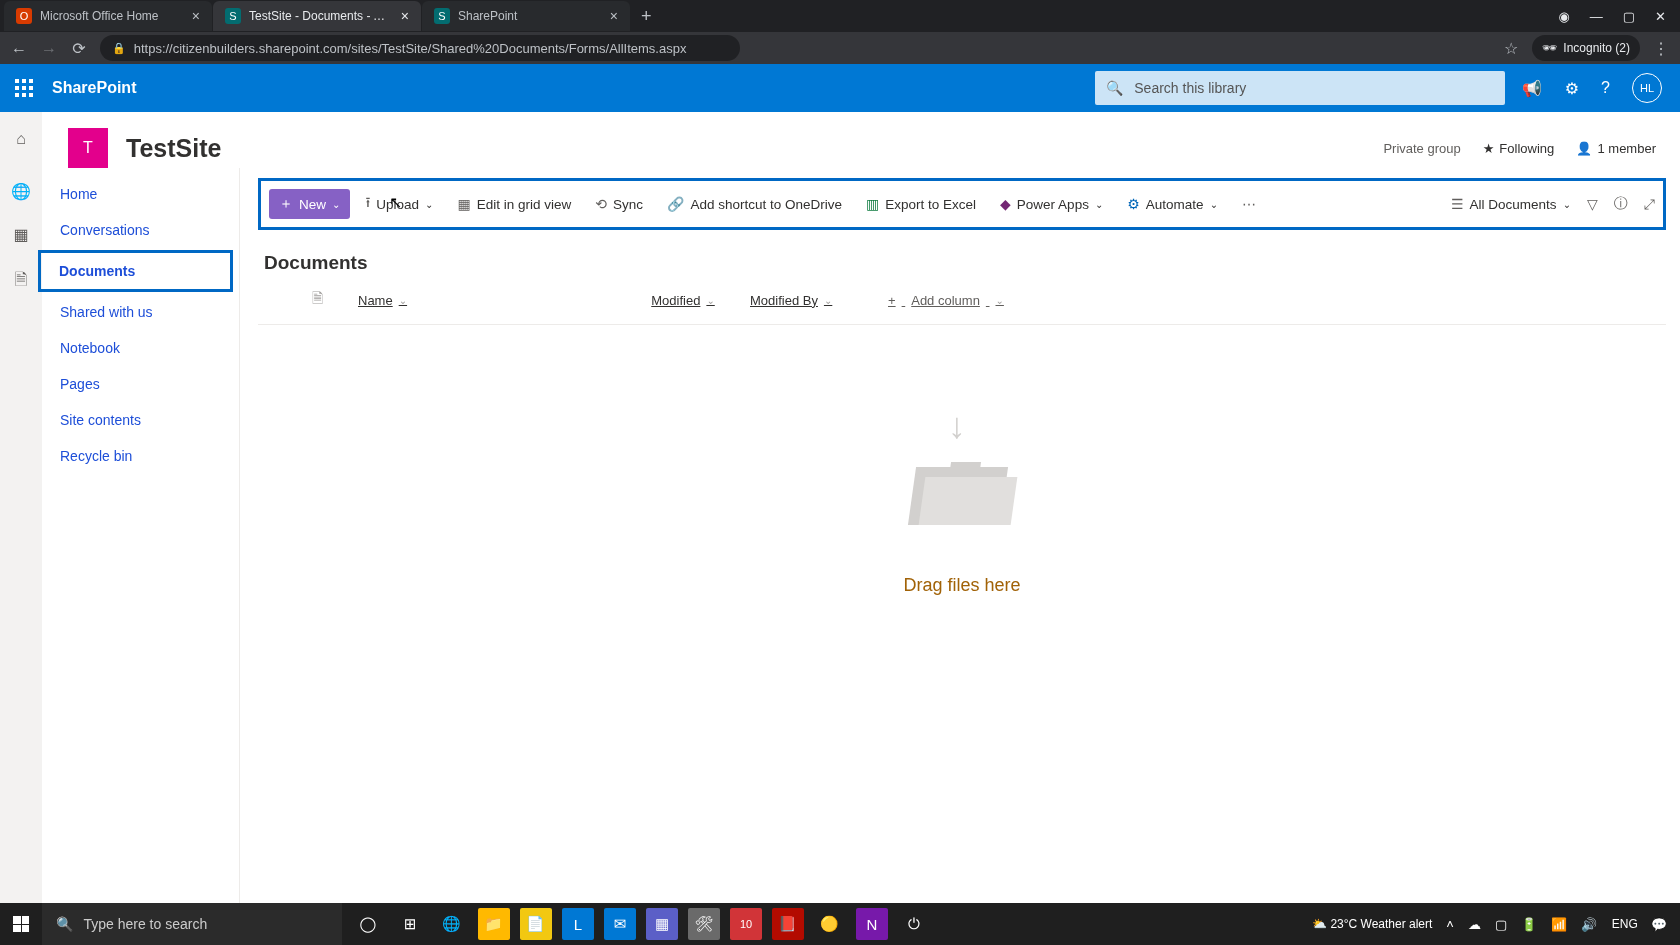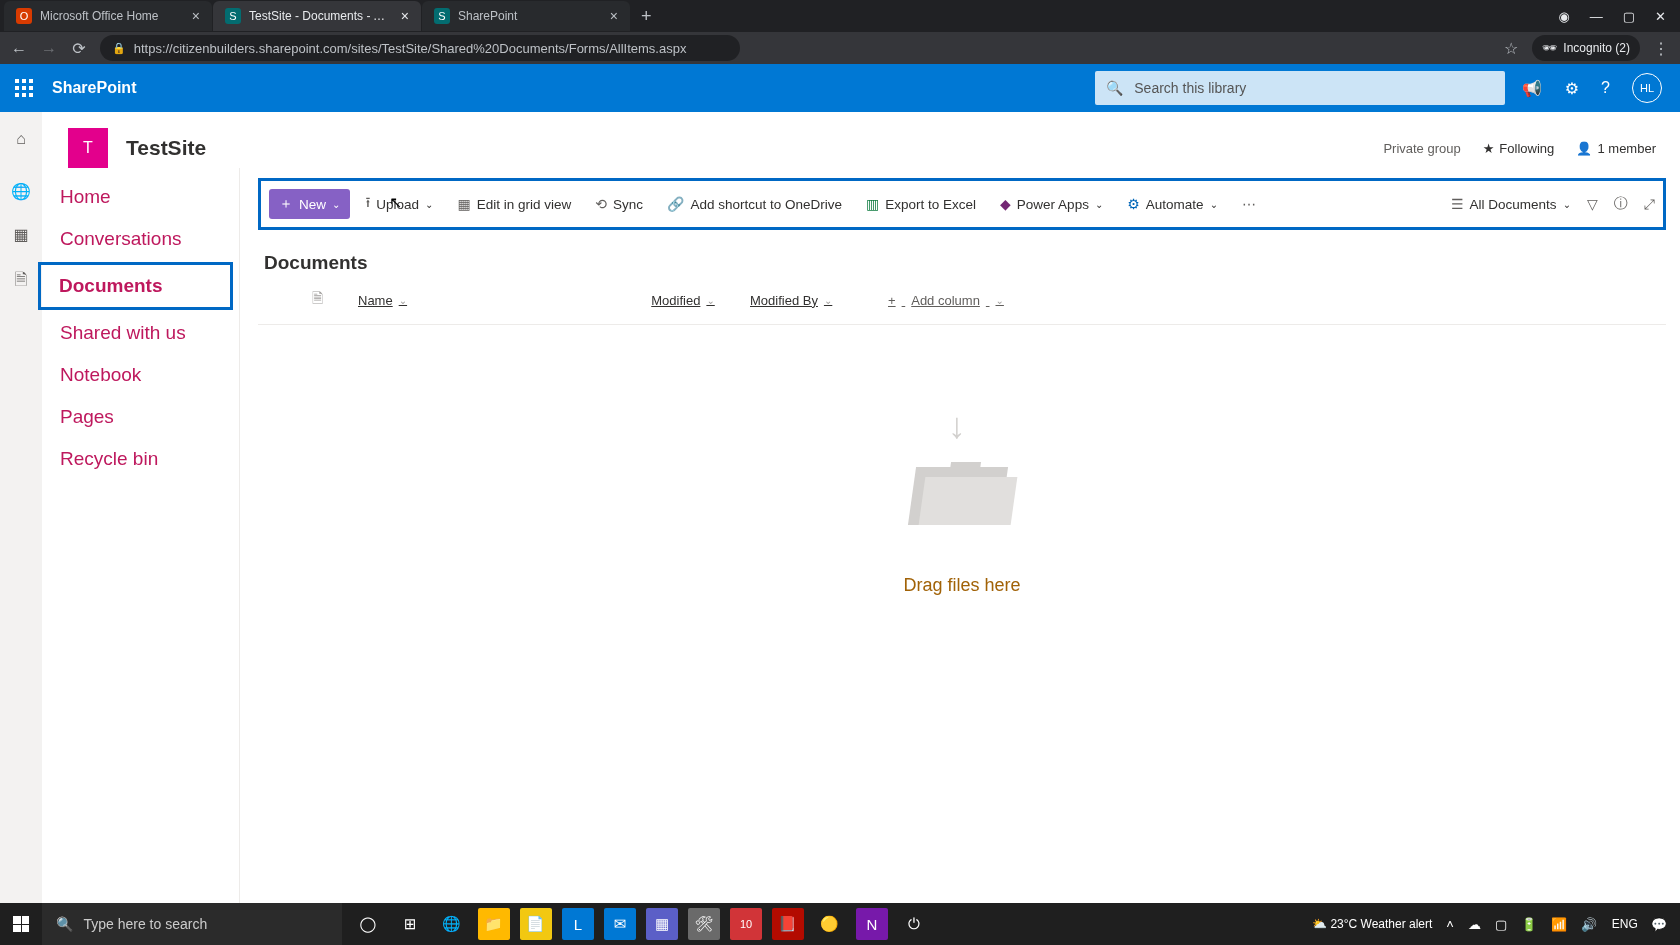--- a/index.html
+++ b/index.html
@@ -37,26 +37,26 @@
 
 
 .sp-body { display: flex; height: calc(100% - 112px - 42px); }
 .rail { width: 42px; background: #f3f2f1; display: flex; flex-direction: column; align-items: center; padding-top: 14px; gap: 24px; color: #605e5c; font-size: 16px; }
 .rail-item { cursor: pointer; }
 
 .left-col { width: 198px; border-right: 1px solid #edebe9; display: flex; flex-direction: column; }
 .main-col { flex: 1; padding: 0 14px 0 18px; display:flex; flex-direction:column;}
 .header-row { display:flex; align-items:center; padding-top:16px; gap:18px;}
 .site-logo { width: 40px; height: 40px; background: #e3008c; color: #fff; display:flex;align-items:center;justify-content:center;font-size:16px;font-weight:400;}
-.site-name { font-size: 21px; font-weight: 600; color:#323130;}
+.site-name { font-size: 25px; font-weight: 600; color:#323130;}
 .hdr-right { margin-left:auto; display:flex; gap:22px; align-items:center; font-size:13px; color:#605e5c;}
 .hdr-right .follow { color:#323130; display:flex; gap:5px; align-items:center;}
 
 .nav-list { padding: 8px 0; }
-.nav-item { padding: 10px 18px; font-size: 19px; color: #be185d; cursor: pointer; }
+.nav-item { padding: 10px 18px; font-size: 14px; color: #1d4ed8; cursor: pointer; }
 .nav-item.selected { border: 3px solid #0068c4; margin: 2px 6px 2px -4px; font-weight: 600; display:flex; align-items:center; padding-left:18px; }
 .nav-item.edit { color:#605e5c; font-size:13px; }
 .nav-footer { margin-top:auto; padding: 10px 18px; font-size:13px; color:#605e5c; border-top:1px solid #edebe9; }
 
 
 .cmd-outer { border: 3px solid #0068c4; margin-top: 10px; padding: 6px 8px; display:flex; align-items:center; gap:6px;}
 .cmd-btn { display:flex; align-items:center; gap:6px; padding:5px 9px; font-size:13.5px; color:#323130; cursor:pointer; border-radius:2px;}
 .cmd-btn .ico { font-size:14px; color:#605e5c;}
 .cmd-btn.primary { background:#8661c5; color:#fff; border-radius:3px; padding:6px 10px;}
 .cmd-btn.primary .ico { color:#fff;}
@@ -203,20 +203,21 @@
   <div class="left-col">
     <div class="nav-list">
       <div class="nav-item">Home</div>
       <div class="nav-item">Conversations</div>
       <div class="nav-item selected">
           <span>Documents</span>
         </div>
       <div class="nav-item">Shared with us</div>
       <div class="nav-item">Notebook</div>
       <div class="nav-item">Pages</div>
+      <div class="nav-item">Site contents</div>
       <div class="nav-item">Recycle bin</div>
     </div>
     <div class="nav-footer">Return to classic SharePoint</div>
   </div>
 
   <div class="main-col">
     <div class="cmd-outer">
       <div class="cmd-btn primary">
         <span class="ico">＋</span>
         <span>New</span>

